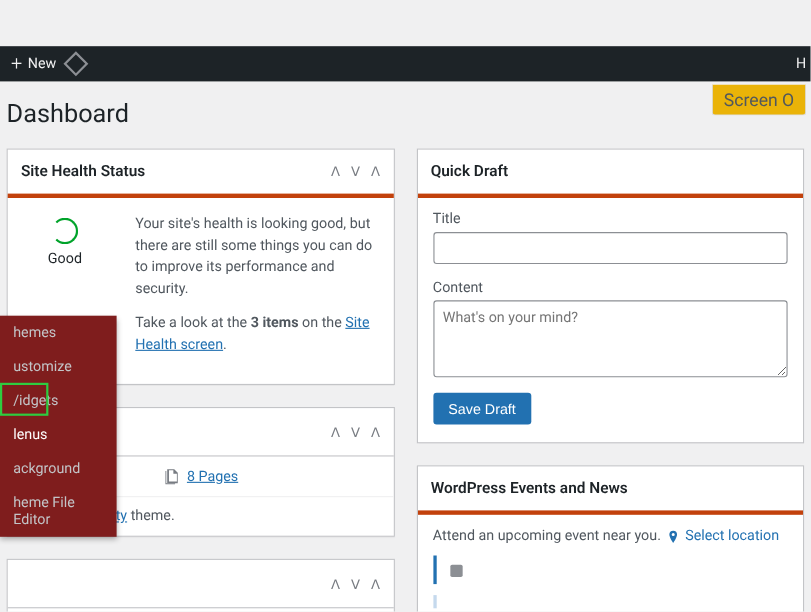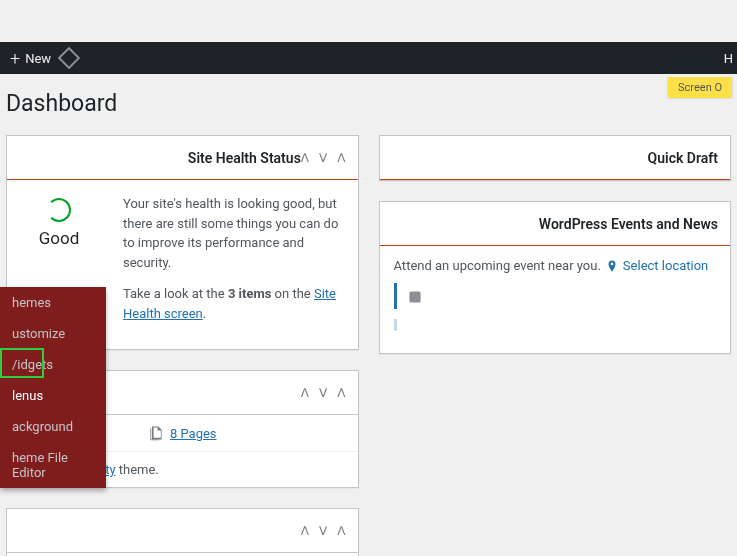--- a/index.html
+++ b/index.html
@@ -4,39 +4,39 @@
 <style>
 * { box-sizing: border-box; margin: 0; padding: 0; }
 body { font-family: -apple-system, BlinkMacSystemFont, "Segoe UI", Roboto, sans-serif; background: #f0f0f1; width: 737px; height: 556px; overflow: hidden; font-size: 13px; color: #1d2327; position: relative; }
 
 .topbar { background: #1d2327; height: 32px; display: flex; align-items: center; padding: 0 10px; color: #f0f0f1; position: relative; margin-top: 42px; }
 .topbar-new { display: flex; align-items: center; gap: 5px; font-size: 13px; cursor: pointer; }
 .topbar-plus { font-size: 18px; font-weight: 300; }
 .topbar-yoast { margin-left: 10px; width: 16px; height: 16px; transform: rotate(45deg); border: 2px solid #8c8f94; }
 .topbar-right { position: absolute; right: 4px; color: #f0f0f1; font-size: 13px; }
 
-.screen-btn { position: absolute; right: 4px; top: 77px; background: #fde047; border: 1px solid #dcdcde; padding: 4px 10px; font-size: 11px; color: #50575e; border-radius: 0 0 3px 3px; border-top: none; cursor: pointer; }
+.screen-btn { position: absolute; right: 4px; top: 77px; background: #eab308; border: 1px solid #dcdcde; padding: 4px 10px; font-size: 16px; color: #50575e; border-radius: 0 0 3px 3px; border-top: none; cursor: pointer; }
 
 .page-title { font-size: 23px; font-weight: 400; color: #1d2327; padding: 16px 0 18px 6px; }
 
 .main { display: flex; gap: 20px; padding: 0 6px; }
 .col-left { flex: 1; min-width: 0; }
 .col-right { flex: 1; min-width: 0; }
 
 .postbox { background: #fff; border: 1px solid #c3c4c7; box-shadow: 0 1px 1px rgba(0,0,0,.04); margin-bottom: 20px; }
-.postbox-header { display: flex; align-items: center; justify-content: flex-end; padding: 0 12px; border-bottom: 1px solid #c2410c; height: 44px; }
+.postbox-header { display: flex; align-items: center; justify-content: space-between; padding: 0 12px; border-bottom: 4px solid #c2410c; height: 44px; }
 .postbox-title { font-size: 14px; font-weight: 600; }
 .postbox-actions { display: flex; gap: 10px; color: #787c82; }
 .postbox-actions span { cursor: pointer; font-size: 12px; }
 .postbox-body { padding: 14px 12px; font-size: 13px; color: #50575e; }
 
 .site-health { display: flex; gap: 24px; }
 .health-indicator { display: flex; flex-direction: column; align-items: center; gap: 6px; min-width: 80px; padding-top: 4px; }
 .health-circle { width: 24px; height: 24px; border: 2px solid #00a32a; border-left-color: transparent; border-radius: 50%; }
-.health-label { font-size: 17px; color: #1d2327; }
+.health-label { font-size: 13px; color: #1d2327; }
 .health-text p { margin-bottom: 12px; line-height: 1.5; font-size: 13px; color: #50575e; }
 .link { color: #2271b1; text-decoration: underline; cursor: pointer; }
 
 .no-title-box .postbox-header { border-bottom: 1px solid #c3c4c7; justify-content: flex-end; }
 .pages-row { display: flex; align-items: center; gap: 6px; padding: 10px 12px; }
 .pages-row svg { flex-shrink: 0; }
 
 .theme-row { padding: 10px 12px; font-size: 13px; color: #50575e; }
 
 .activity-sub { color: #1d2327; font-weight: 600; font-size: 14px; padding: 10px 12px 6px; }
@@ -138,20 +138,27 @@
     </div>
 
   </div>
 
   <div class="col-right">
 
     <div class="postbox">
       <div class="postbox-header">
         <div class="postbox-title">Quick Draft</div>
       </div>
+      <div class="quickdraft-body">
+        <label class="field-label">Title</label>
+        <input class="field-input" type="text" style="">
+        <label class="field-label">Content</label>
+        <textarea class="field-textarea" placeholder="What's on your mind?" style=""></textarea>
+        <button class="save-btn">Save Draft</button>
+      </div>
     </div>
 
     <div class="postbox">
       <div class="postbox-header">
         <div class="postbox-title">WordPress Events and News</div>
       </div>
       <div class="events-body">
         <div class="events-intro">
           <span>Attend an upcoming event near you.</span>
           <svg class="loc-icon" width="14" height="14" viewBox="0 0 20 20" fill="#2271b1">

